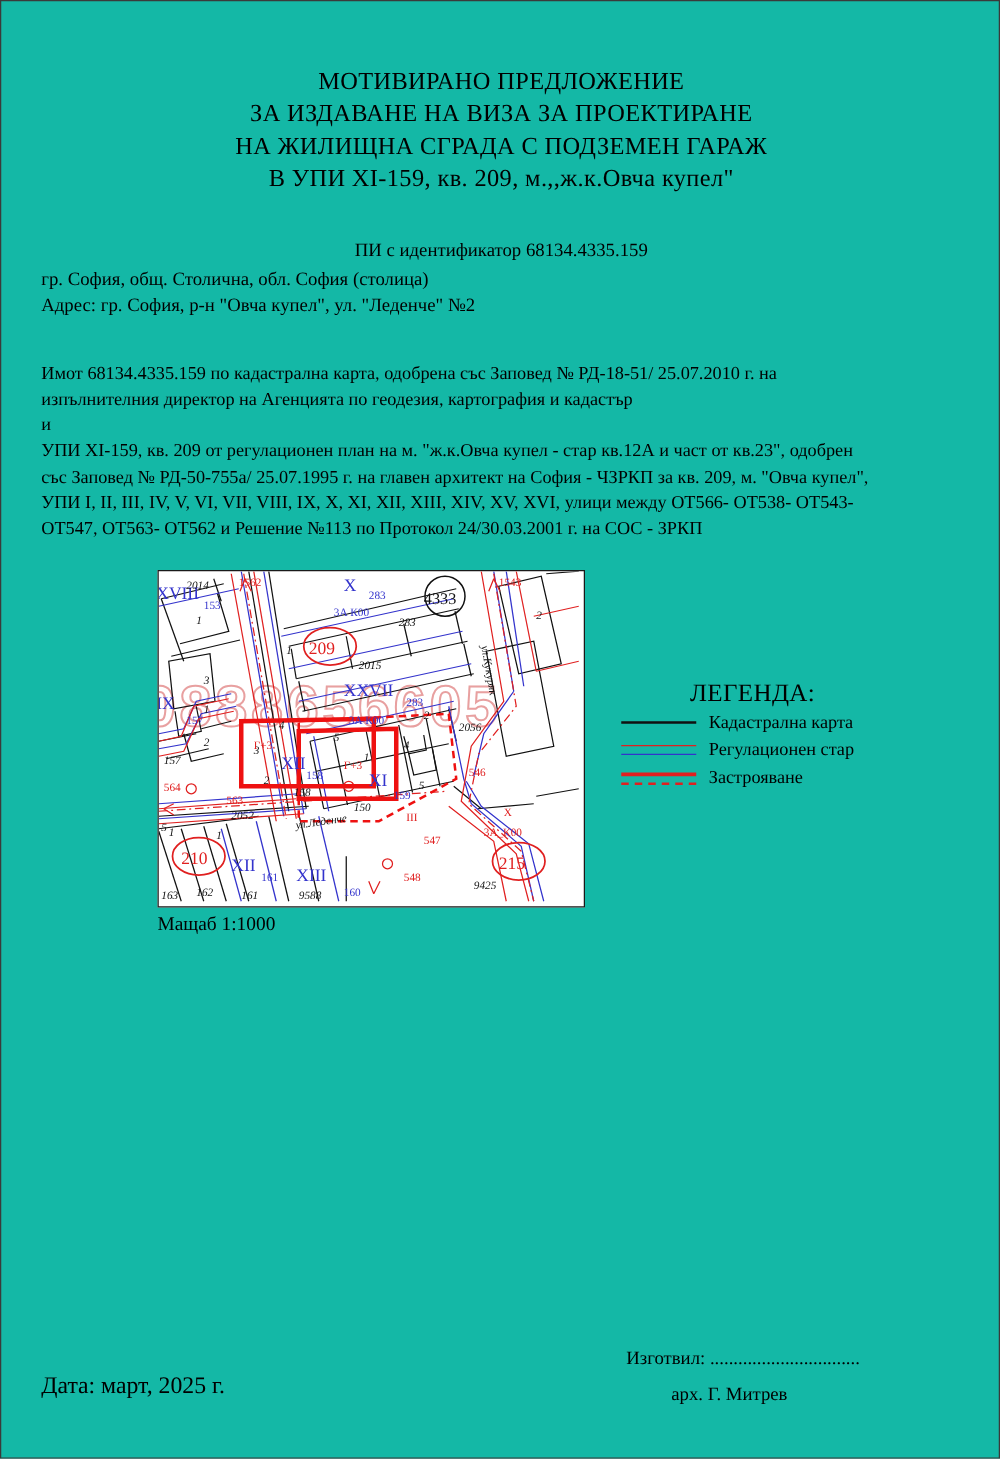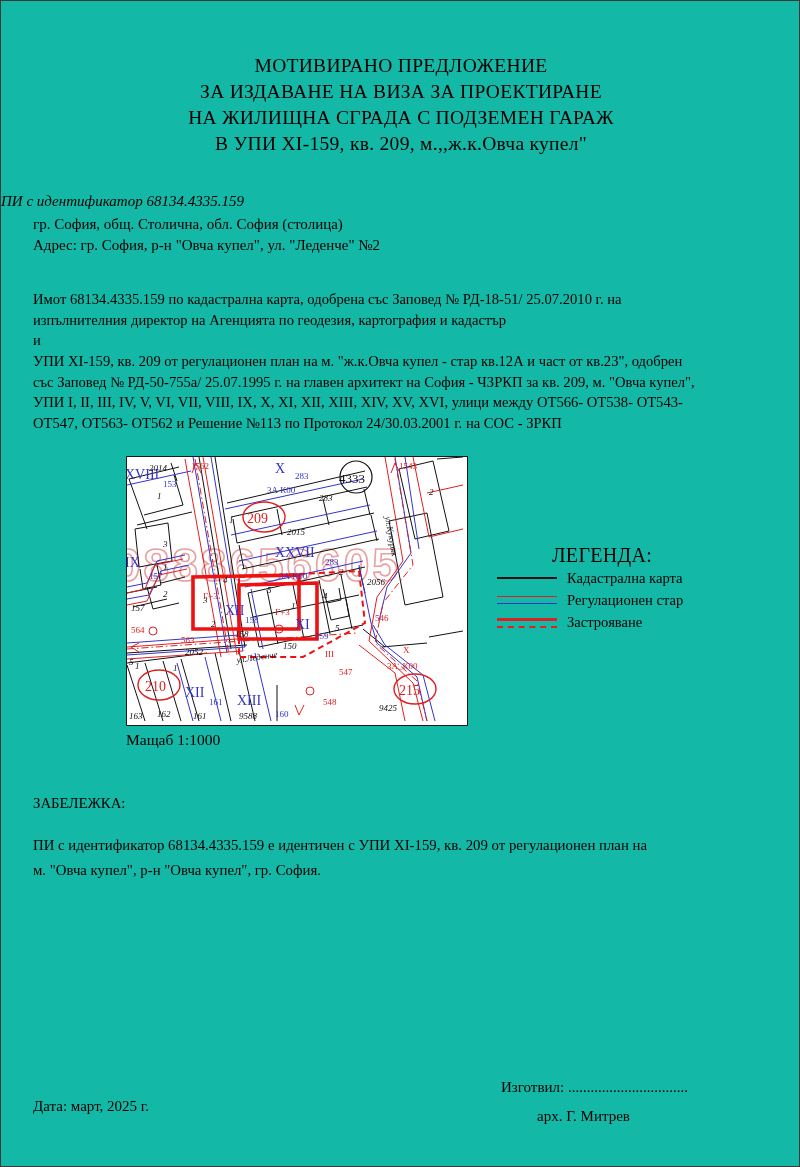--- a/index.html
+++ b/index.html
@@ -37,23 +37,22 @@
     line-height: 26px;
     letter-spacing: 0.3px;
     white-space: nowrap;
   }
 
   
   .ident-line {
     position: absolute;
     left: 0; top: 192px;
     width: 800px;
-    text-align: left;
+    text-align: center;
     font-size: 15px;
-    font-style: italic;
   }
   .addr-block {
     position: absolute;
     left: 32px; top: 213px;
     font-size: 15px;
     line-height: 21px;
   }
 
   
   .body-block {
@@ -134,21 +133,21 @@
     font-size: 14.8px;
     line-height: 25px;
   }
   #note .note-head { margin-bottom: 17px; }
   .note-line { white-space: nowrap; }
 
   
   #footer-date {
     position: absolute;
     left: 32px; top: 1097px;
-    font-size: 15px;
+    font-size: 19px;
   }
   #footer-sign {
     position: absolute;
     left: 500px; top: 1072px;
     font-size: 15px;
     line-height: 29px;
   }
   #footer-sign .sign-name {
     display: block;
     text-align: center;
@@ -419,25 +418,20 @@
 
     <div class="legend-row">
       <span class="legend-sample">
         <span class="ls-line ls-redthick"></span>
         <span class="ls-line ls-reddash"></span>
       </span>
       <span class="legend-label">Застрояване</span>
     </div>
   </div>
 
-  <div id="note">
-    <div class="note-head">ЗАБЕЛЕЖКА:</div>
-    <div class="note-line">ПИ с идентификатор 68134.4335.159 е идентичен с УПИ XI-159, кв. 209 от регулационен план на</div>
-    <div class="note-line">м. "Овча купел", р-н "Овча купел", гр. София.</div>
-  </div>
 
   <div id="footer-date">Дата: март, 2025 г.</div>
   <div id="footer-sign">
     <span>Изготвил: ................................</span>
     <span class="sign-name">арх. Г. Митрев</span>
   </div>
 
 </div>
 
 </body></html>

